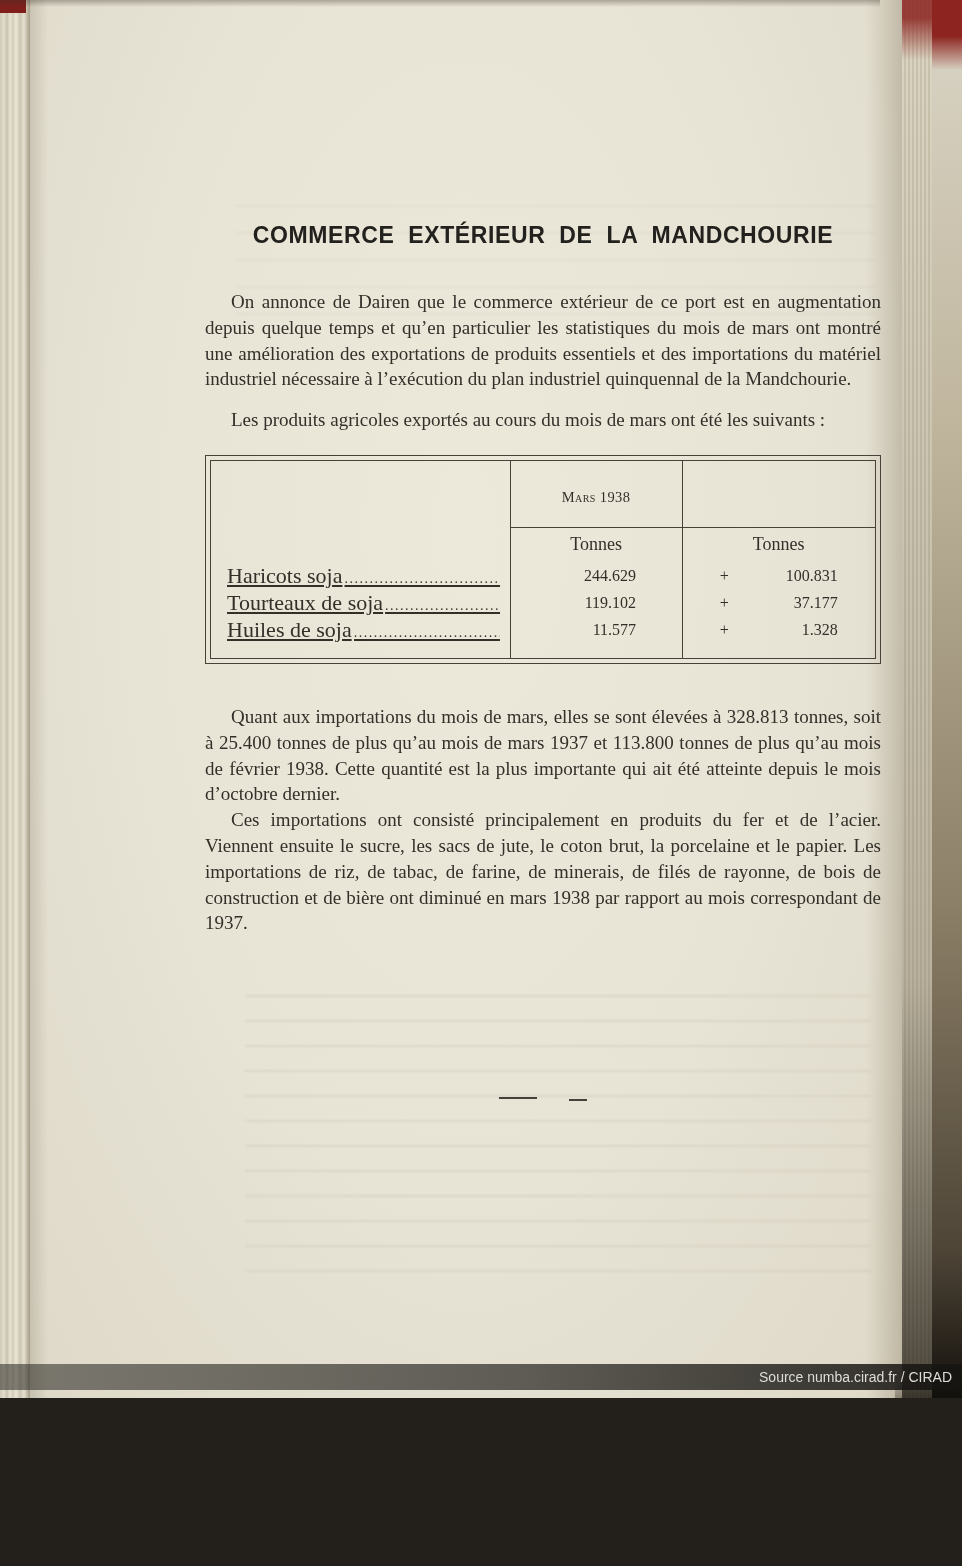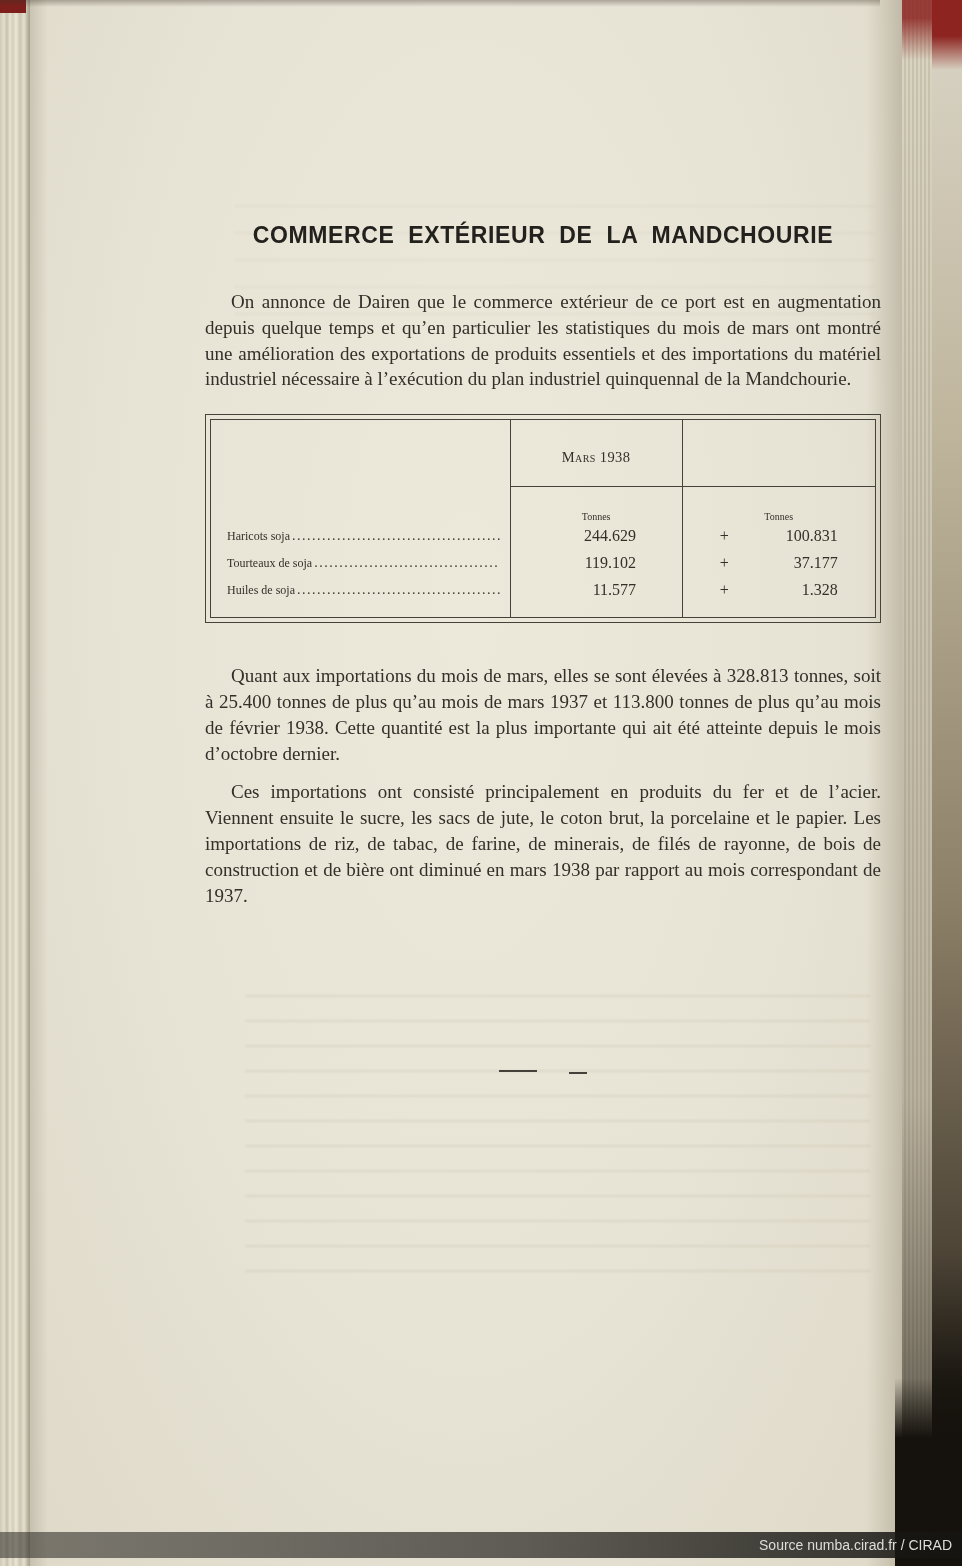--- a/index.html
+++ b/index.html
@@ -1,19 +1,19 @@
 <!DOCTYPE html>
 <html><head>
 <meta charset="utf-8">
 <style>
   * { margin:0; padding:0; box-sizing:border-box; }
   html,body { background:#23201c; }
   body { font-family:"Liberation Serif","DejaVu Serif",serif; }
 
-  .scan { position:relative; width:962px; height:1566px; overflow:hidden; background:#e8e4d6; }
+  .scan { position:relative; width:962px; height:1398px; overflow:hidden; background:#e8e4d6; }
 
   
   .left-edge { position:absolute; left:0; top:0; width:30px; height:100%;
     background:linear-gradient(90deg,#cfc9b6 0px,#e3decd 4px,#c7c1ae 7px,#e8e3d2 10px,#d2ccba 13px,#ece7d6 16px,#cbc5b2 20px,#e5e0cf 24px,#b7b09c 28px,#a79f8a 30px); }
   .topleft-red { position:absolute; left:0; top:0; width:26px; height:13px; background:#7e1f1b; }
   .top-shadow { position:absolute; top:0; left:0; width:880px; height:7px;
     background:linear-gradient(180deg,rgba(60,50,40,.35),rgba(60,50,40,0)); }
 
   .page { position:absolute; left:30px; top:0; width:872px; height:100%;
     background:radial-gradient(ellipse at 50% 38%,#ece8da 0%,#e7e3d5 55%,#ded9c8 100%); }
@@ -41,37 +41,37 @@
   
   .content { position:absolute; left:205px; top:224px; width:676px; color:#33302a; }
 
   h1 { font-family:"Liberation Sans","DejaVu Sans",sans-serif; font-weight:bold;
     font-size:23px; letter-spacing:.6px; word-spacing:7px; color:#23211d;
     text-align:center; line-height:1; margin-bottom:42px; }
   h1 span { display:block; }
   h1 span + span { margin-top:17px; }
 
   p { font-size:19px; line-height:25.8px; text-align:justify; text-indent:26px; }
-  p + p { margin-top:13px; }
+  p + p { }
   .lead-in { margin-top:15px; }
 
   
   .table-outer { margin:22px 0 40px 0; border:1.5px solid #45423a; padding:4px; background:transparent; }
   .table-inner { border:1px solid #45423a; position:relative; padding:8px 0 14px 0; font-size:16px; }
   .vline { position:absolute; top:0; bottom:0; width:1px; background:#45423a; }
   .vline1 { left:45%; } .vline2 { left:71%; }
   .hline { position:absolute; left:45%; right:0; top:66px; height:1px; background:#45423a; }
   .trow, .thead-row, .tunits-row { display:flex; }
   .c1 { width:45%; } .c2 { width:26%; text-align:center; } .c3 { width:29%; text-align:center; }
   .thead-row { height:58px; align-items:center; font-size:13.5px; letter-spacing:.4px; }
   .th-mars { font-variant:small-caps; font-size:14.5px; }
   .th-aug span { display:block; line-height:1.4; }
-  .tunits-row { height:36px; align-items:flex-end; font-size:10px; }
+  .tunits-row { height:36px; align-items:center; font-size:18px; }
   .trow { height:27px; align-items:center; }
-  .c1.tl { display:flex; align-items:baseline; padding:0 10px 0 16px; font-size:12px; }
+  .c1.tl { display:flex; align-items:baseline; padding:0 10px 0 16px; font-size:22px;text-decoration:underline; }
   .dots { flex:1; overflow:hidden; white-space:nowrap; margin-left:2px; color:#3c3930; }
   .dots::after { content:"...................................................................................."; letter-spacing:1.5px; font-size:14px; }
   .num { display:inline-block; width:80px; text-align:right; }
   .aug { display:inline-flex; width:118px; justify-content:space-between; }
 
   
   .divider { margin-top:152px; text-align:center; }
   .dash { display:inline-block; height:2px; background:#44413a; vertical-align:middle; }
   .dash-long { width:38px; margin-right:28px; }
   .dash-short { width:18px; transform:translateY(2px); }
@@ -98,20 +98,21 @@
   <div class="bleed bleed-top"></div>
   <div class="bleed bleed-list"></div>
 
   <div class="content">
 
     <h1>
       <span>COMMERCE EXTÉRIEUR DE LA MANDCHOURIE</span>
     </h1>
 
     <p>On annonce de Dairen que le commerce extérieur de ce port est en augmentation depuis quelque temps et qu’en particulier les statistiques du mois de mars ont montré une amélioration des exportations de produits essentiels et des importations du matériel industriel nécessaire à l’exécution du plan industriel quinquennal de la Mandchourie.</p>
+    <p class="lead-in">Les produits agricoles exportés au cours du mois de mars ont été les suivants :</p>
 
     <div class="table-outer">
       <div class="table-inner">
         <div class="vline vline1"></div>
         <div class="vline vline2"></div>
         <div class="hline"></div>
 
         <div class="thead-row">
           <div class="c1"></div>
           <div class="c2 th-mars">Mars 1938</div>

